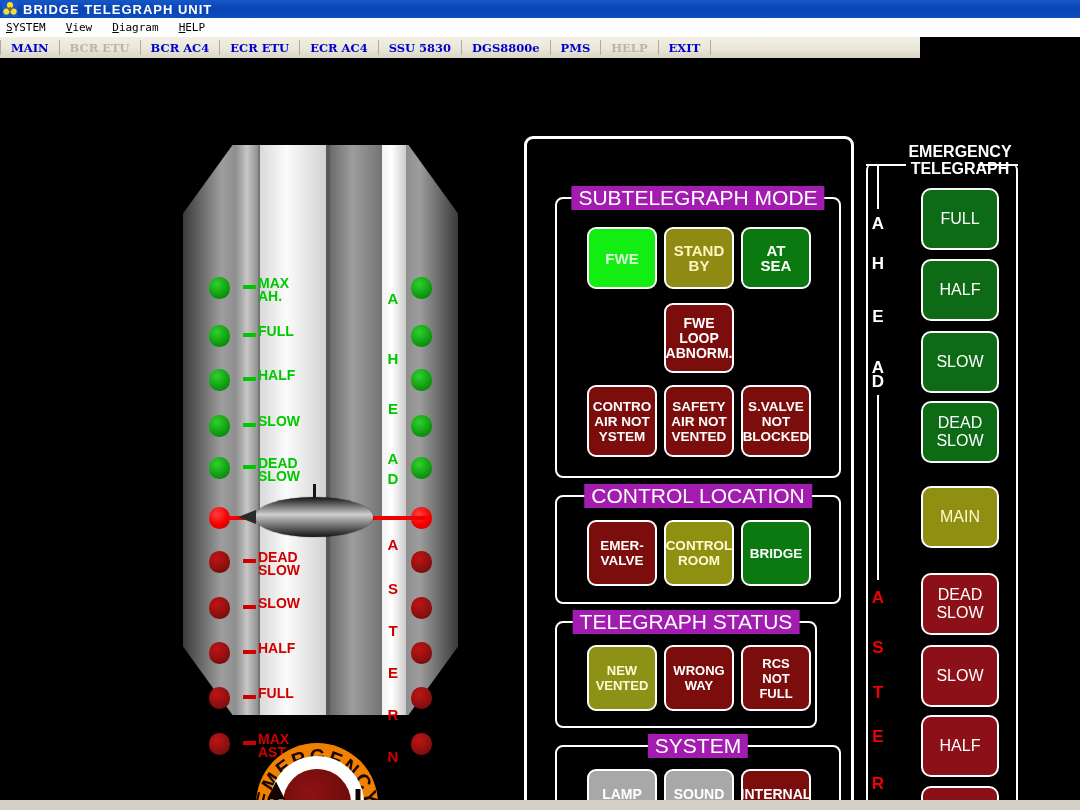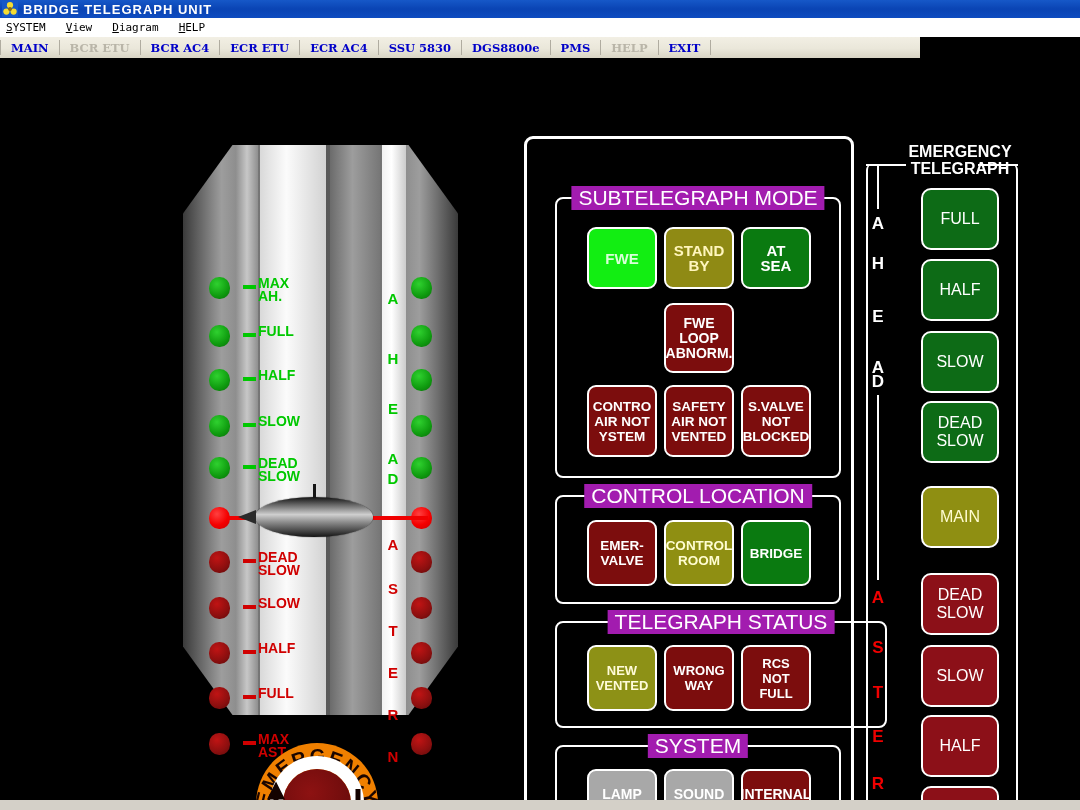--- a/index.html
+++ b/index.html
@@ -337,21 +337,21 @@
       <div class="fs-legend">CONTROL LOCATION</div>
       <div id="cl-host">
           <div class="btn" style="left: 30px; top: 23px; width: 70px; height: 66px; font-size: 13.5px; background: rgb(124, 13, 13); color: rgb(255, 255, 255);">EMER-
 VALVE</div>
           <div class="btn" style="left: 107px; top: 23px; width: 70px; height: 66px; font-size: 13.5px; background: rgb(143, 143, 18); color: rgb(255, 253, 208);">CONTROL
 ROOM</div>
           <div class="btn" style="left: 184px; top: 23px; width: 70px; height: 66px; font-size: 13.5px; background: rgb(10, 122, 16); color: rgb(255, 255, 255);">BRIDGE</div>
         </div>
     </div>
 
-    <div class="fieldset" style="left:28px;top:482px;width:332px;height:107px;">
+    <div class="fieldset" style="left:28px;top:482px;width:262px;height:107px;">
       <div class="fs-legend">TELEGRAPH STATUS</div>
       <div id="ts-host">
           <div class="btn" style="left: 30px; top: 22px; width: 70px; height: 66px; font-size: 13px; background: rgb(141, 145, 22); color: rgb(255, 251, 216);">NEW
 VENTED</div>
           <div class="btn" style="left: 107px; top: 22px; width: 70px; height: 66px; font-size: 13px; background: rgb(124, 13, 13); color: rgb(255, 255, 255);">WRONG
 WAY</div>
           <div class="btn" style="left: 184px; top: 22px; width: 70px; height: 66px; font-size: 13px; background: rgb(124, 13, 13); color: rgb(255, 255, 255);">RCS
 NOT
 FULL</div>
         </div>

